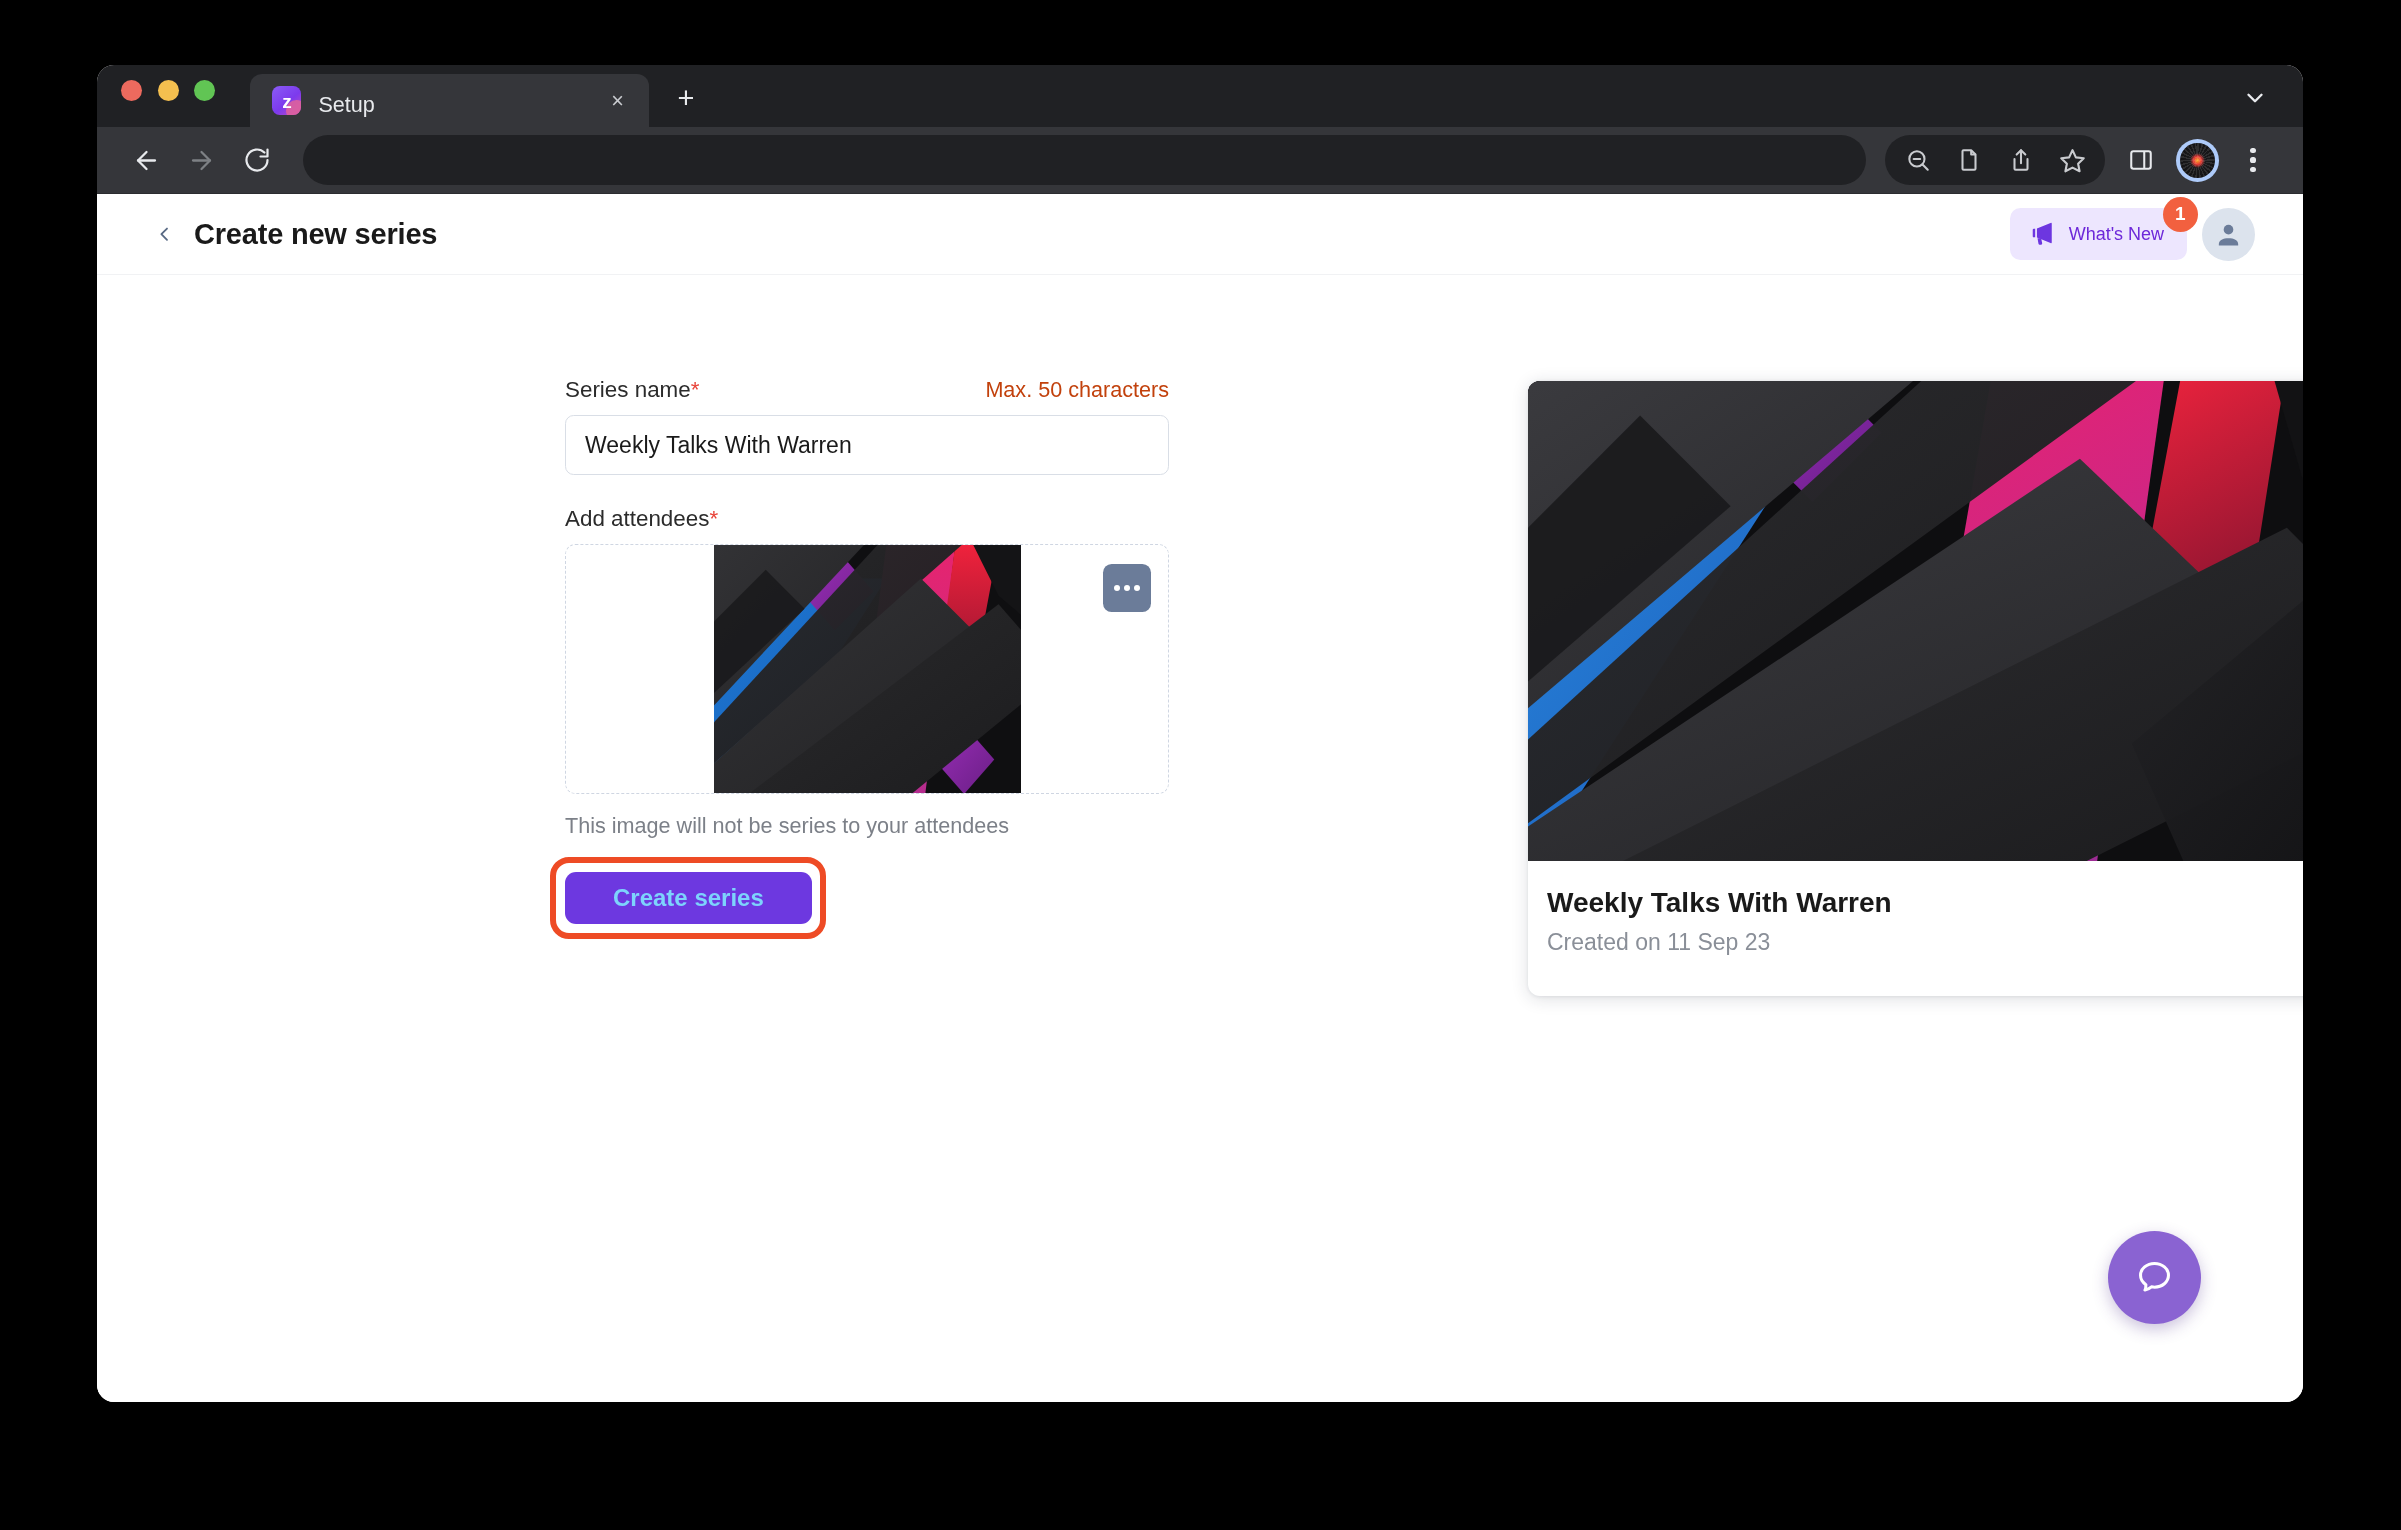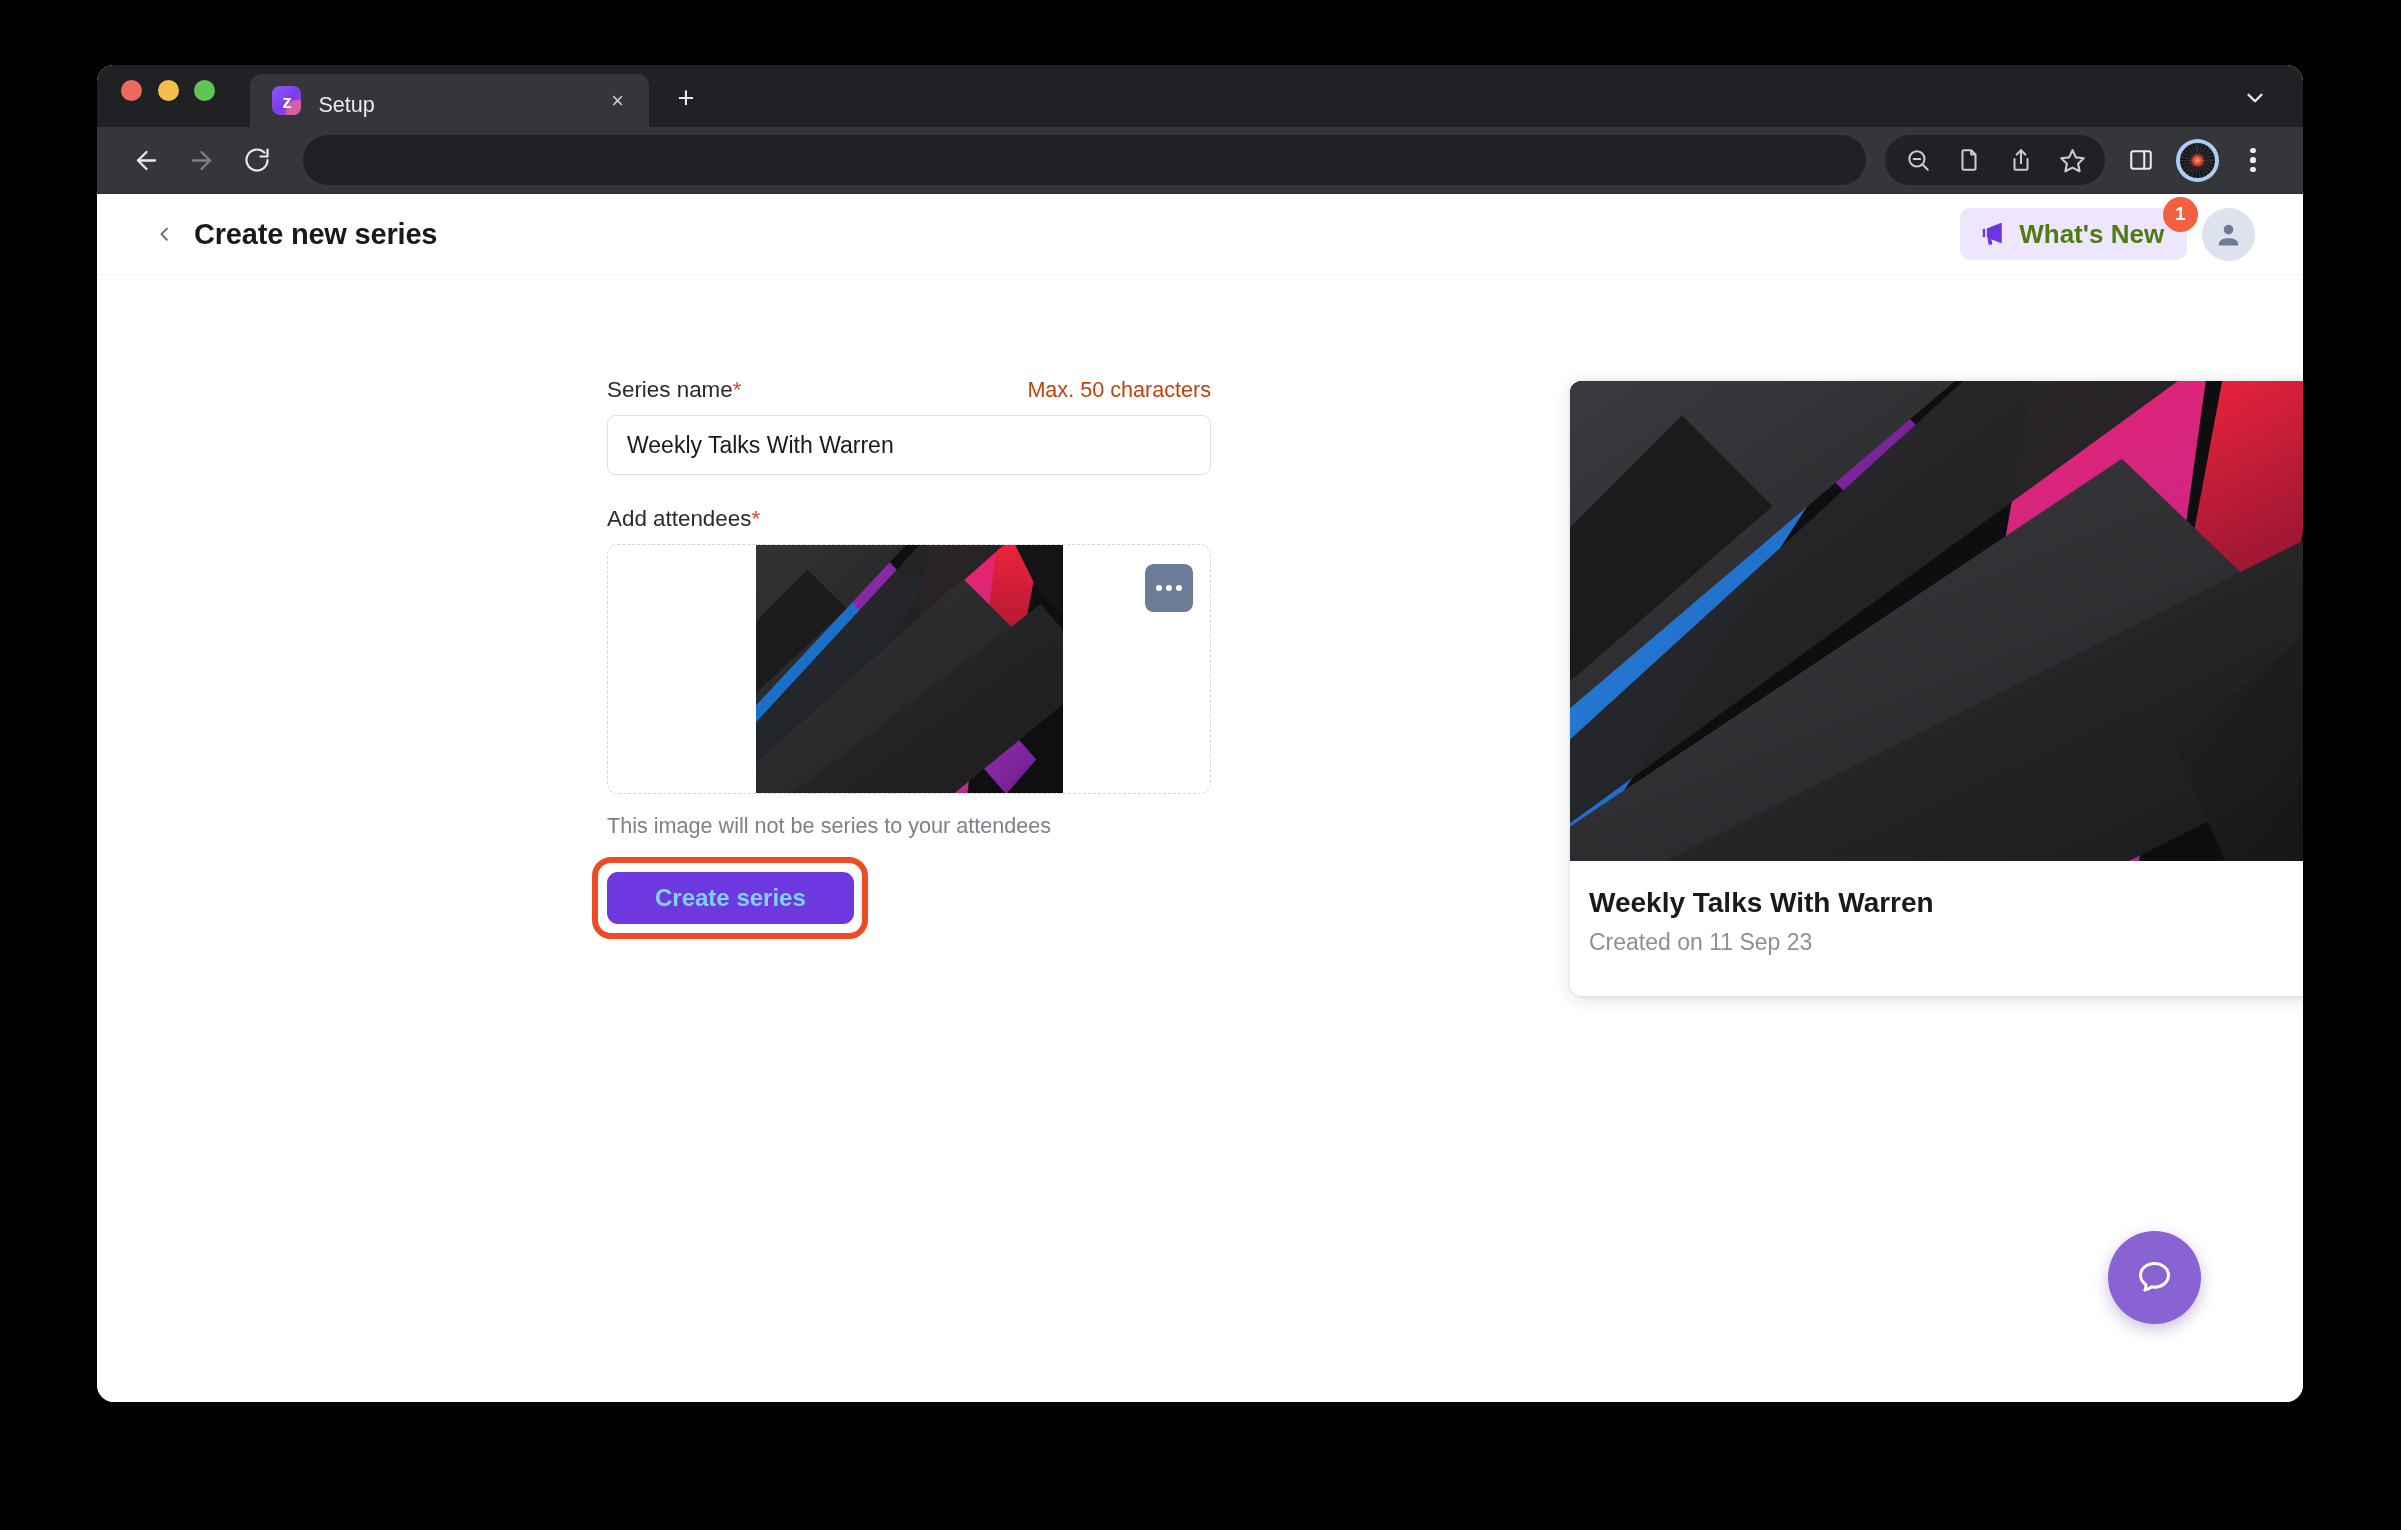--- a/index.html
+++ b/index.html
@@ -226,23 +226,23 @@
     position: relative;
     background: #EDE6FE;
     border-radius: 10.4px;
     height: 52px;
     display: flex;
     align-items: center;
     gap: 12px;
     padding: 0 22.4px 0 19px;
   }
   .whats-new-label {
-    color: #4d7c0f;
-    font-size: 26px;
-    font-weight: 700;
+    color: #6d28d9;
+    font-size: 18px;
+    font-weight: 400;
     white-space: nowrap;
   }
   .wn-badge {
     position: absolute;
     top: -11.2px; right: -11.2px;
     min-width: 35px; height: 35px;
     border-radius: 50%;
     background: #F2603F;
     color: #fff;
     font-size: 19px;
@@ -255,21 +255,20 @@
     background: #DCE3ED;
     display: flex; align-items: center; justify-content: center;
   }
 
   .page-body {
     flex: 1;
     position: relative;
     display: flex;
     padding: 102px 0 4px 0;
     overflow: hidden;
-    margin-left: 42px;
   }
 
   
   .form-col {
     width: 604px;
     margin-left: 468px;
     flex: none;
   }
   .label-row {
     display: flex;

